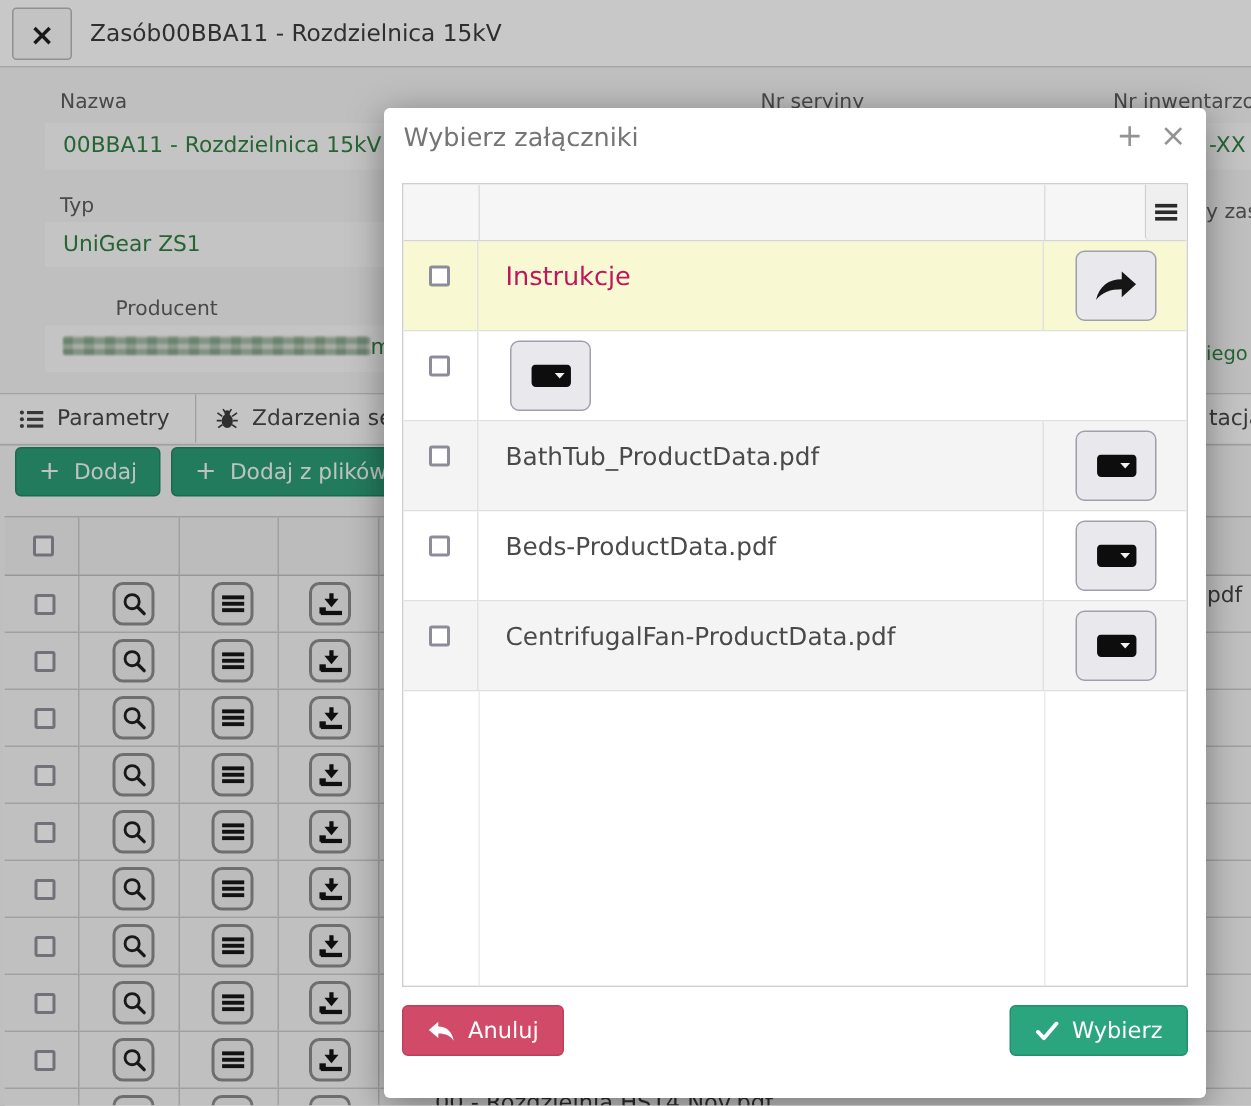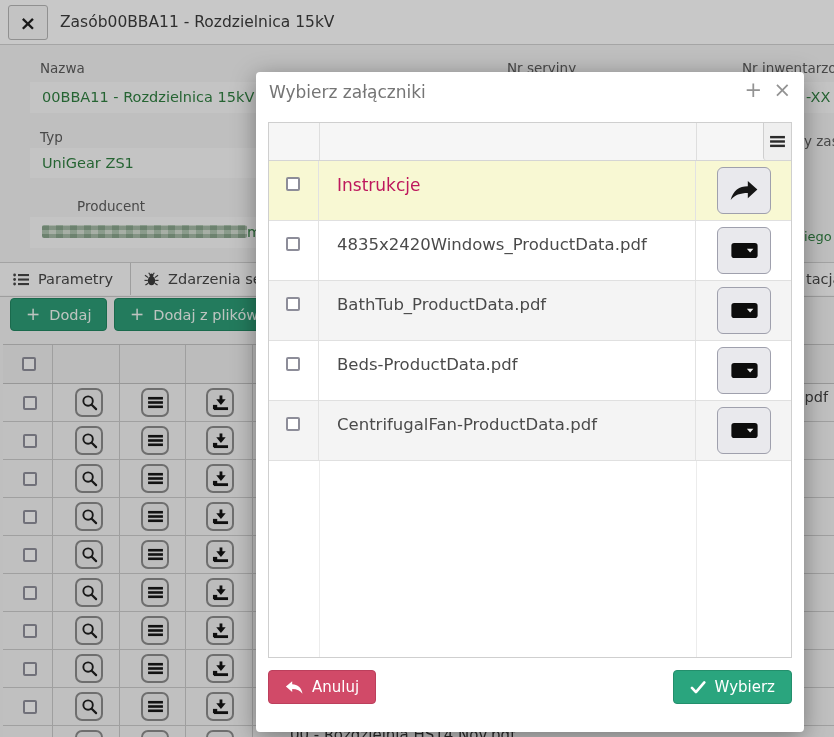--- a/index.html
+++ b/index.html
@@ -550,23 +550,20 @@
 
             </div>
           </div>
         </div>
 
 
         <div class="m-row" data-variant="odd">
           <div class="m-c1">
             <span class="cb m-cb"></span>
           </div>
-          <div class="m-c2">
-            <span class="m-name">4835x2420Windows_ProductData.pdf</span>
-          </div>
           <div class="m-c3">
             <div class="act-btn">
 
               <span>
                 <svg width="27" height="15" viewBox="0 0 28 16">
                   <rect x="0" y="0" width="28" height="16" rx="3" fill="#0d0d0d"></rect>
                   <path d="M16.5 6 L23.5 6 L20 10 Z" fill="#f2f2f2"></path>
                 </svg>
               </span>
             </div>

